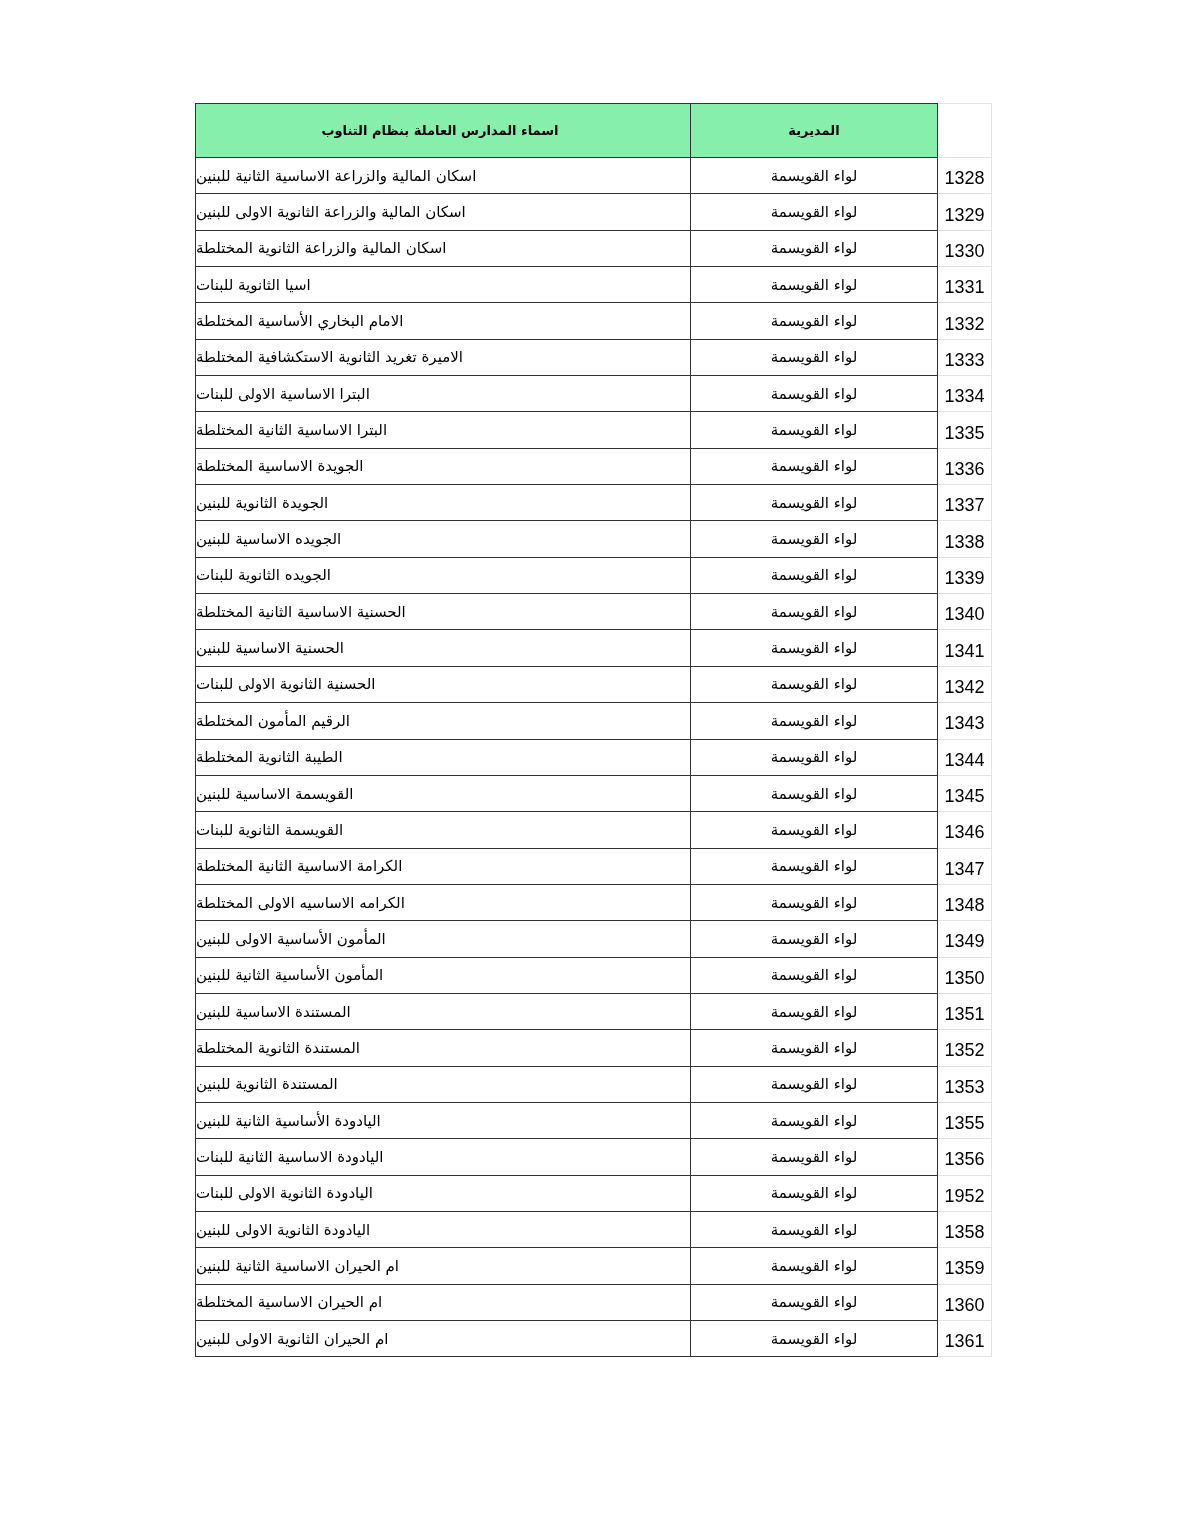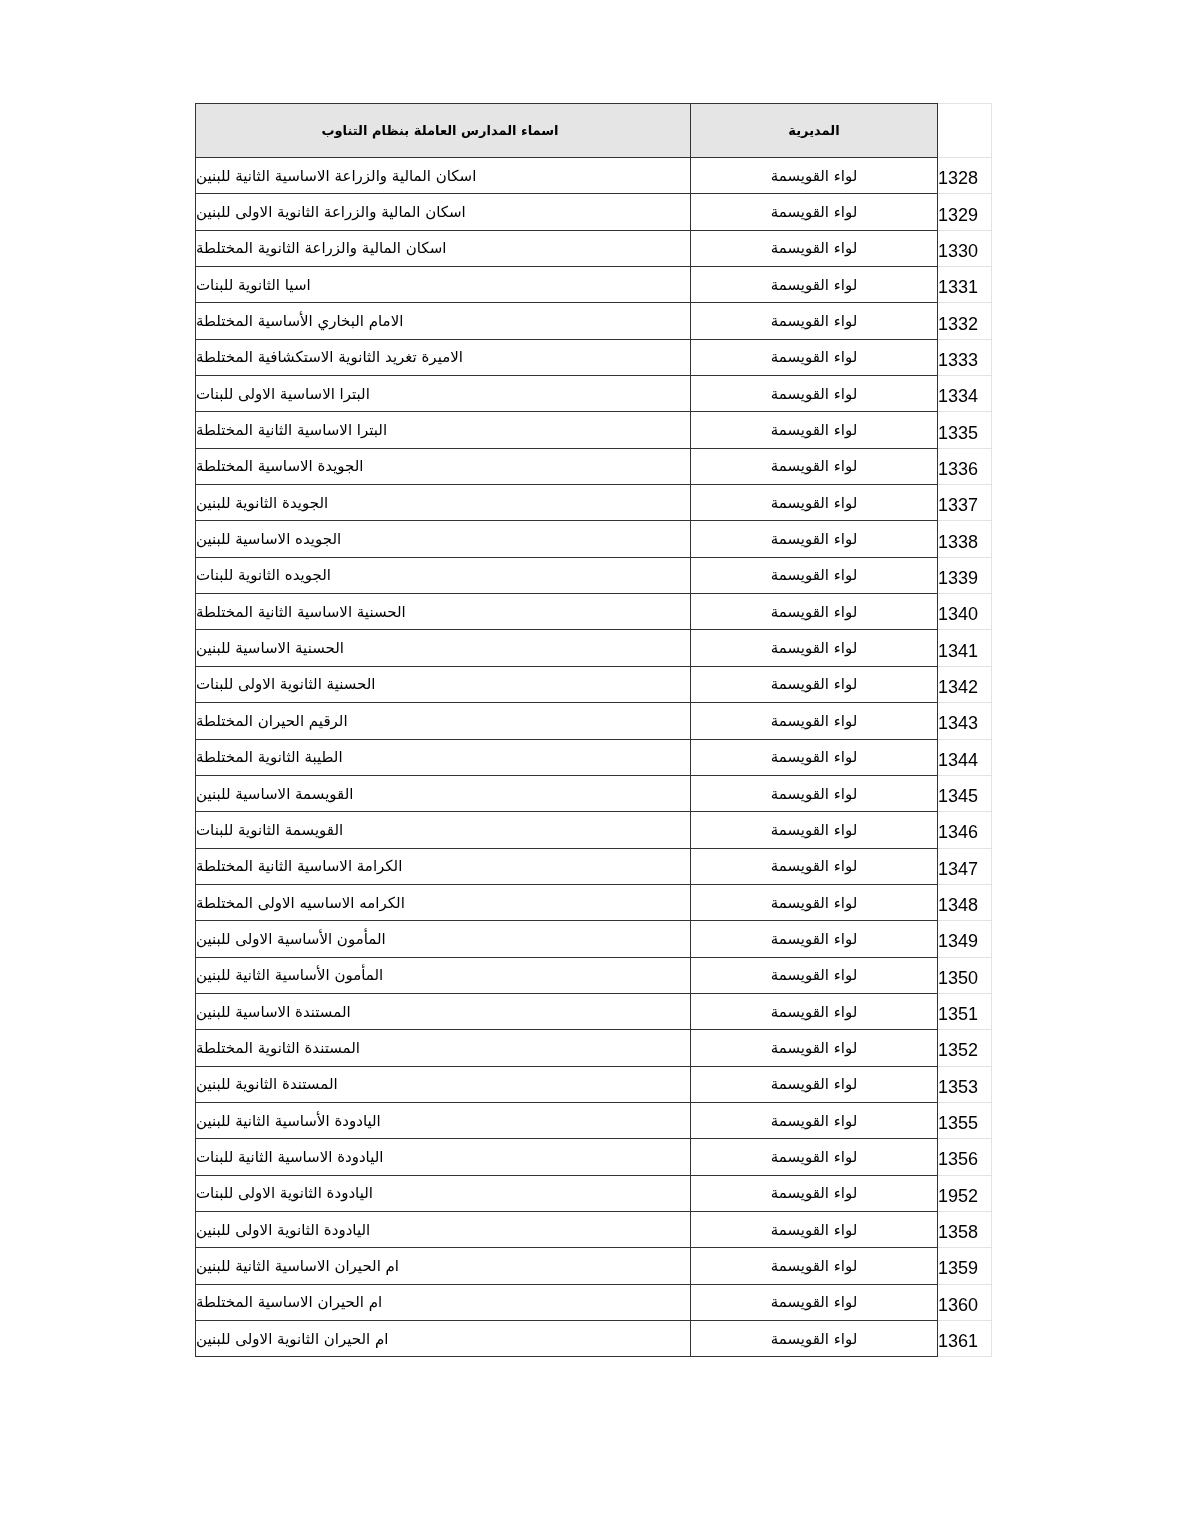--- a/index.html
+++ b/index.html
@@ -5,23 +5,23 @@
   html, body { margin:0; padding:0; background:#ffffff; }
   body { width:1187px; height:1536px; position:relative; overflow:hidden;
          font-family:"DejaVu Sans", "Liberation Sans", sans-serif; color:#000; }
   .sheet { position:absolute; left:195px; top:103px; }
   table { border-collapse:collapse; table-layout:fixed; }
   td { padding:0; height:36.35px; box-sizing:border-box; vertical-align:middle; }
   tr.header td { height:54px; }
   td.name { width:495px; border:1.5px solid #333; text-align:left; direction:rtl;
             padding-right:6px; font-size:15px; white-space:nowrap; overflow:hidden; }
   td.dir { width:247px; border:1.5px solid #333; text-align:center; direction:rtl; font-size:15px; }
-  td.num { width:54px; border:1px solid #e3e3e3; text-align:left;
+  td.num { width:54px; border:1px solid #e3e3e3; text-align:center;
            font-family:"Liberation Sans", sans-serif; font-size:18px; padding-top:6px; }
-  tr.header td.name, tr.header td.dir { background:#e5e5e5; font-weight:bold; font-size:13px; text-align:center; }
+  tr.header td.name, tr.header td.dir { background:#86efac; font-weight:bold; font-size:13px; text-align:center; }
   tr.header td.dir { border-right:1.5px solid #333; }
   tr.header td.num { background:#fff; }
 </style>
 </head>
 <body>
 
 <div class="sheet">
   <table>
     <tbody id="tbody">
       <tr class="header">
@@ -98,21 +98,21 @@
           <td class="name">الحسنية الاساسية للبنين</td>
           <td class="dir">لواء القويسمة</td>
           <td class="num">1341</td>
         </tr>
         <tr>
           <td class="name">الحسنية الثانوية الاولى للبنات</td>
           <td class="dir">لواء القويسمة</td>
           <td class="num">1342</td>
         </tr>
         <tr>
-          <td class="name">الرقيم الحيران المختلطة</td>
+          <td class="name">الرقيم المأمون المختلطة</td>
           <td class="dir">لواء القويسمة</td>
           <td class="num">1343</td>
         </tr>
         <tr>
           <td class="name">الطيبة الثانوية المختلطة</td>
           <td class="dir">لواء القويسمة</td>
           <td class="num">1344</td>
         </tr>
         <tr>
           <td class="name">القويسمة الاساسية للبنين</td>

